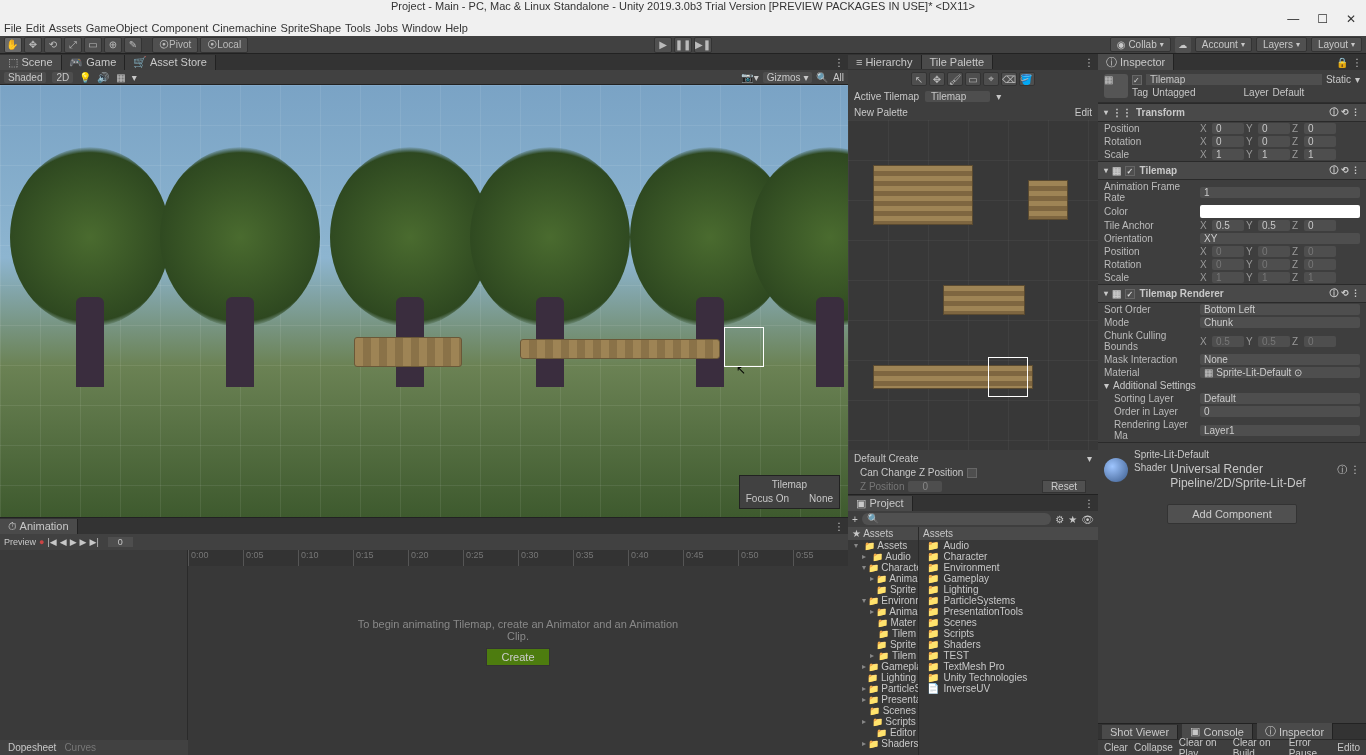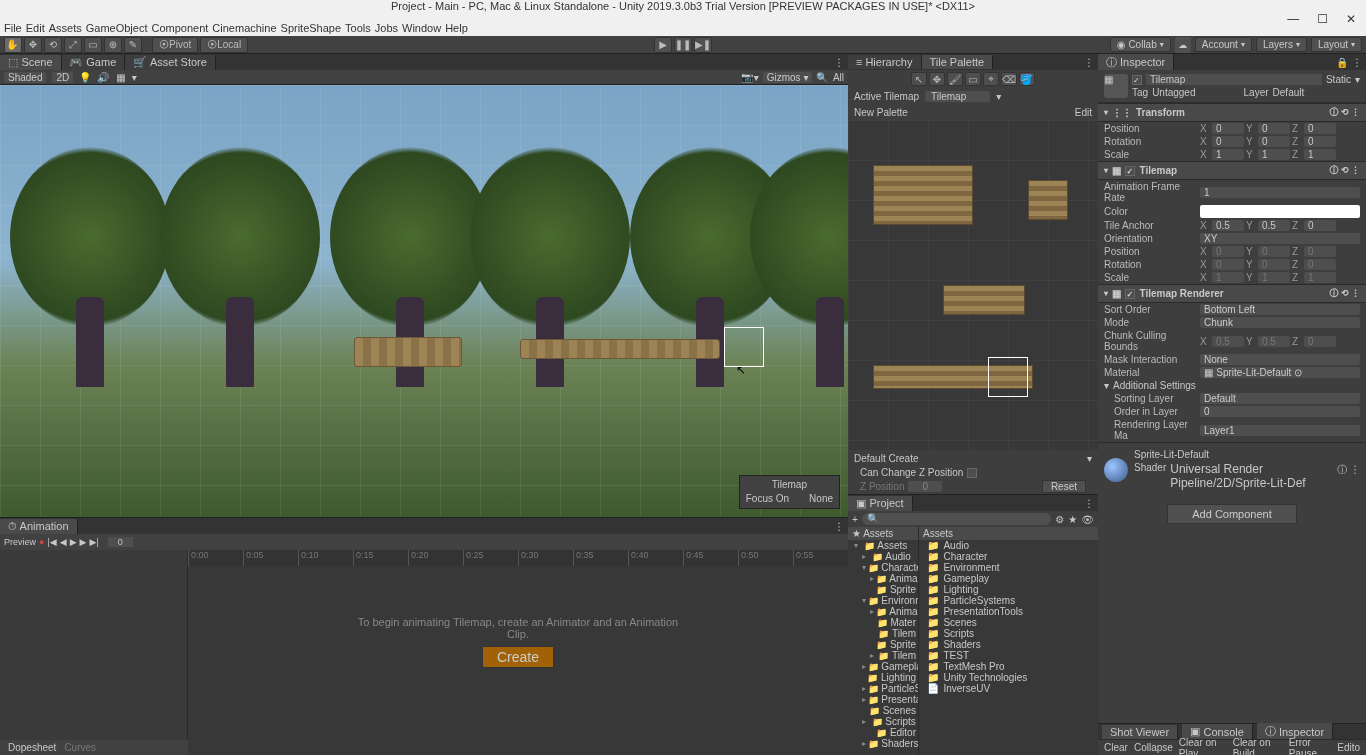--- a/index.html
+++ b/index.html
@@ -52,21 +52,21 @@
 .overlay-panel { position:absolute; right:8px; bottom:8px; background:#414141; border:1px solid #222; padding:3px 6px; font-size:10px; }
 .overlay-panel .row { display:flex; justify-content:space-between; gap:20px; padding:1px 0;}
 
 
 .anim-panel { flex:1; background:#3a3a3a; display:flex; flex-direction:column; border-top:1px solid #222;}
 .anim-controls { height:16px; background:#414141; display:flex; align-items:center; gap:3px; padding:0 4px; font-size:9px;}
 .anim-body { flex:1; position:relative; display:flex; }
 .anim-left { width:200px; border-right:1px solid #2a2a2a; }
 .anim-timeline { flex:1; background:#383838; position:relative;}
 .anim-msg { position:absolute; left:50%; top:45%; transform:translate(-50%,-50%); text-align:center; font-size:11px; color:#888;}
-.anim-msg button { margin-top:6px; padding:2px 14px; background:#a16207; border:1px solid #333; color:#ccc; font-size:14px;}
+.anim-msg button { margin-top:6px; padding:2px 14px; background:#4d7c0f; border:1px solid #333; color:#ccc; font-size:11px;}
 .anim-footer { position:absolute; bottom:0; left:0; display:flex; gap:8px; padding:2px 8px; background:#414141; width:200px; font-size:10px;}
 .ruler { height:16px; background:#333; display:flex; font-size:9px; color:#777;}
 .ruler span { width:55px; border-left:1px solid #555; padding-left:2px;}
 
 
 .mid-tabs { height:16px; }
 .palette-tools { height:18px; background:#3e3e3e; display:flex; align-items:center; justify-content:center; gap:2px; }
 .palette-tools .tool-btn { width:16px; height:14px; background:#4e4e4e;}
 .active-tilemap { height:16px; background:#3e3e3e; display:flex; align-items:center; gap:6px; padding:0 6px; font-size:10px; }
 .active-tilemap .dd { background:#4e4e4e; padding:0 24px 0 6px; border-radius:2px; }

